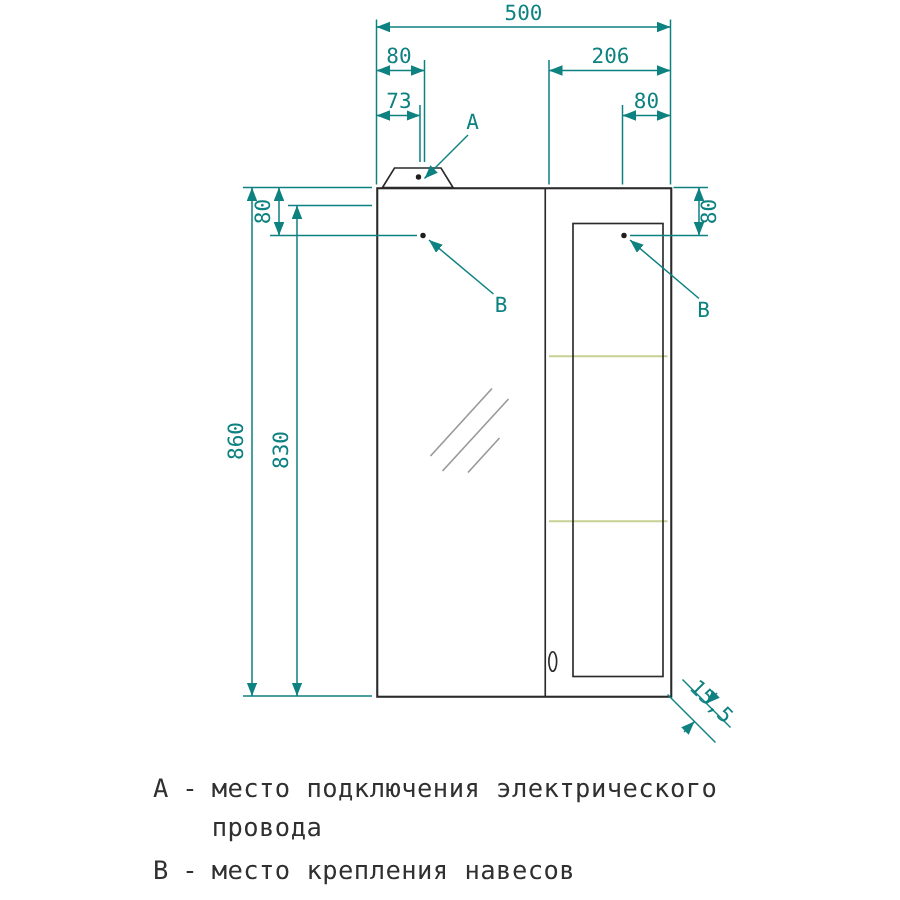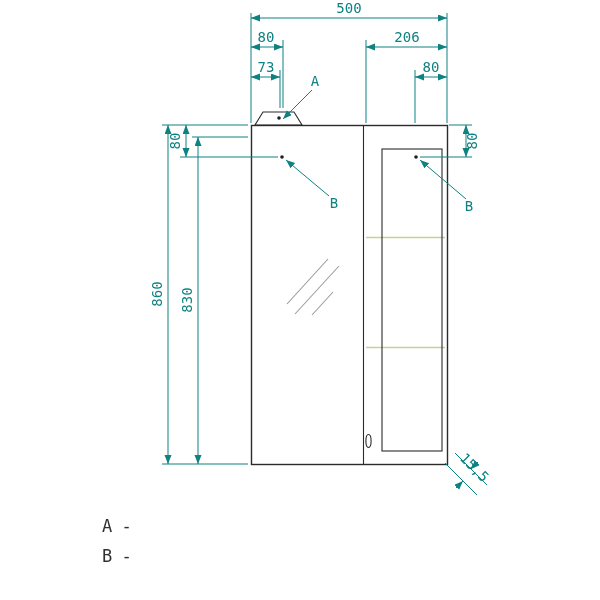--- a/index.html
+++ b/index.html
@@ -111,18 +111,20 @@
   <text class="dimtxt" x="299" y="86" text-anchor="middle" font-size="15">А</text>
   <text class="dimtxt" x="318" y="208" text-anchor="middle" font-size="15">В</text>
   <text class="dimtxt" x="453" y="211" text-anchor="middle" font-size="15">В</text>
 </svg>
 </div>
 
 <div class="legend">
   <div class="legend-item">
     <span class="legend-letter">А</span>
     <span class="legend-dash">-</span>
+    <span class="legend-text">место подключения электрического провода</span>
   </div>
   <div class="legend-item">
     <span class="legend-letter">В</span>
     <span class="legend-dash">-</span>
+    <span class="legend-text">место крепления навесов</span>
   </div>
 </div>
 
 </body></html>

